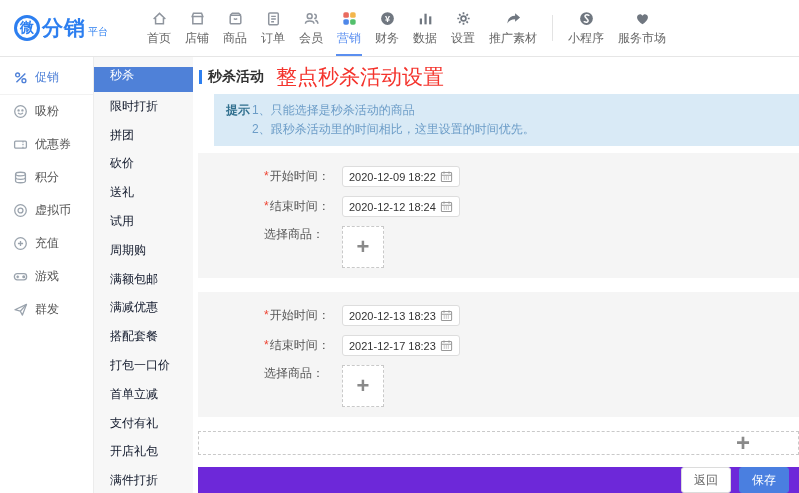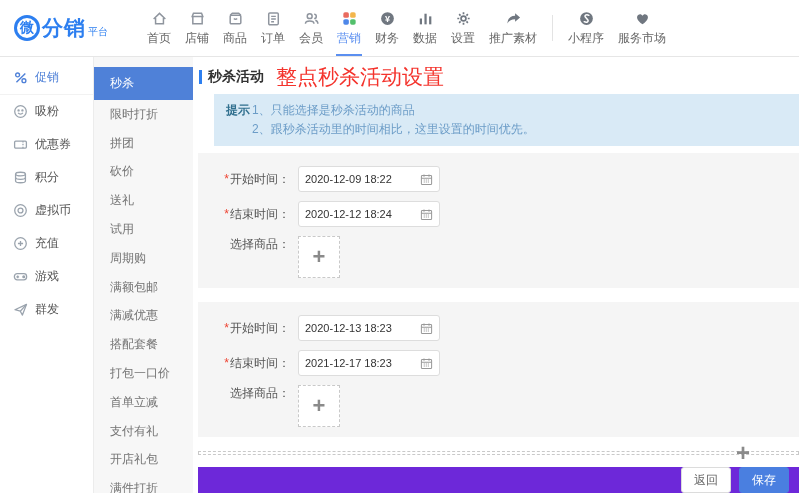--- a/index.html
+++ b/index.html
@@ -24,40 +24,40 @@
   .nico { width:17px; height:17px; display:block; }
 
   
   .wrap { display:flex; height:436px; }
   .sidebar1 { width:94px; flex:none; background:#fff; border-right:1px solid #ececec; padding-top:4px; }
   .s1-item { display:flex; align-items:center; gap:7px; padding:8px 0 8px 13px; color:#555; cursor:pointer; }
   .s1-item:first-child { border-bottom:1px solid #f2f2f2; }
   .s1-item.active { color:#4f81d8; }
   .sico { width:15px; height:15px; flex:none; }
   .sidebar2 { width:99px; flex:none; background:#f7f7f7; padding-top:10px; }
-  .s2-item { padding:6px 0 6px 16px; color:#737373; font-size:12px; cursor:pointer; line-height:1.4; }
-  .s2-item.active { background:#4f81d8; color:#fff; padding-top:8px; padding-bottom:8px; }
+  .s2-item { padding:6px 0 6px 16px; color:#0f172a; font-size:12px; cursor:pointer; line-height:1.4; }
+  .s2-item.active { background:#4f81d8; color:#fff; padding-top:0; padding-bottom:8px; }
 
   
   .main { flex:1; background:#fff; display:flex; flex-direction:column; }
   .title-row { display:flex; align-items:center; padding:9px 0 7px 6px; }
   .title-bar { width:3px; height:14px; background:#2d7ff0; margin-right:6px; }
   .page-title { font-size:14px; font-weight:bold; color:#333; }
   .page-subtitle { font-size:21px; color:#f4332c; margin-left:12px; line-height:1; }
   .hint { margin-left:21px; background:#d9eaf6; padding:7px 12px 8px; display:flex; gap:2px; line-height:1.55; }
   .hint-label { font-weight:bold; color:#31708f; flex:none; }
   .hint-lines { color:#6b9cc7; }
   .form-section { margin:7px 0 0 5px; background:#f5f5f5; padding:13px 0 10px 22px; }
   .form-section + .form-section { margin-top:14px; }
   .form-row { display:flex; align-items:center; margin-bottom:9px; }
   .form-row.top { align-items:flex-start; margin-bottom:0; }
-  .f-label { width:70px; text-align:right; color:#555; margin-right:8px; white-space:nowrap; flex:none; }
+  .f-label { width:70px; text-align:left; color:#555; margin-right:8px; white-space:nowrap; flex:none;margin-left:44px; }
   .req { color:#e43; margin-right:1px; }
-  .input-box { width:142px; height:21px; background:#fff; border:1px solid #ddd; border-radius:3px;
-    display:flex; align-items:center; padding:12px 6px; }
+  .input-box { width:118px; height:21px; background:#fff; border:1px solid #ddd; border-radius:3px;
+    display:flex; align-items:center; padding:4px 6px; }
   .input-box input { border:none; outline:none; flex:1; min-width:0; font-size:11px; color:#333; background:transparent;
     font-family:"Liberation Sans","DejaVu Sans",sans-serif; }
   .cal { width:13px; height:13px; flex:none; cursor:pointer; }
   .product-box { width:42px; height:42px; background:#fff; border:1px dashed #c9c9c9; display:flex;
     align-items:center; justify-content:center; color:#8a8a8a; font-size:22px; font-weight:bold; cursor:pointer; }
   .add-row { margin:14px 0 0 5px; height:44px; background:#fff; border:1px dashed #c9c9c9; position:relative; cursor:pointer; }
   .add-row .plus { position:absolute; right:48px; top:50%; transform:translateY(-50%); color:#8a8a8a;
     font-size:24px; font-weight:bold; }
   .bottom-bar { margin:12px 0 0 5px; background:#6d28d9; height:40px; display:flex; align-items:center;
     justify-content:flex-end; gap:8px; padding-right:10px; }

